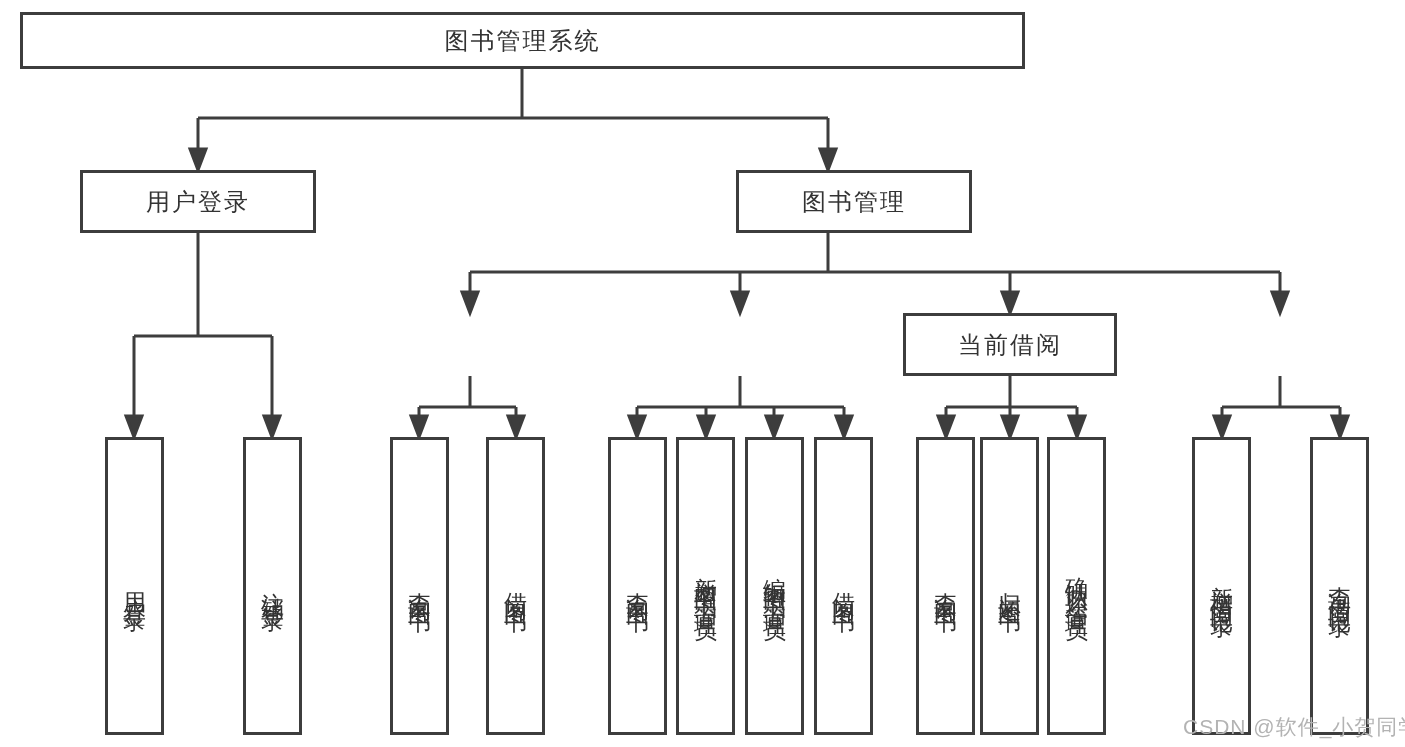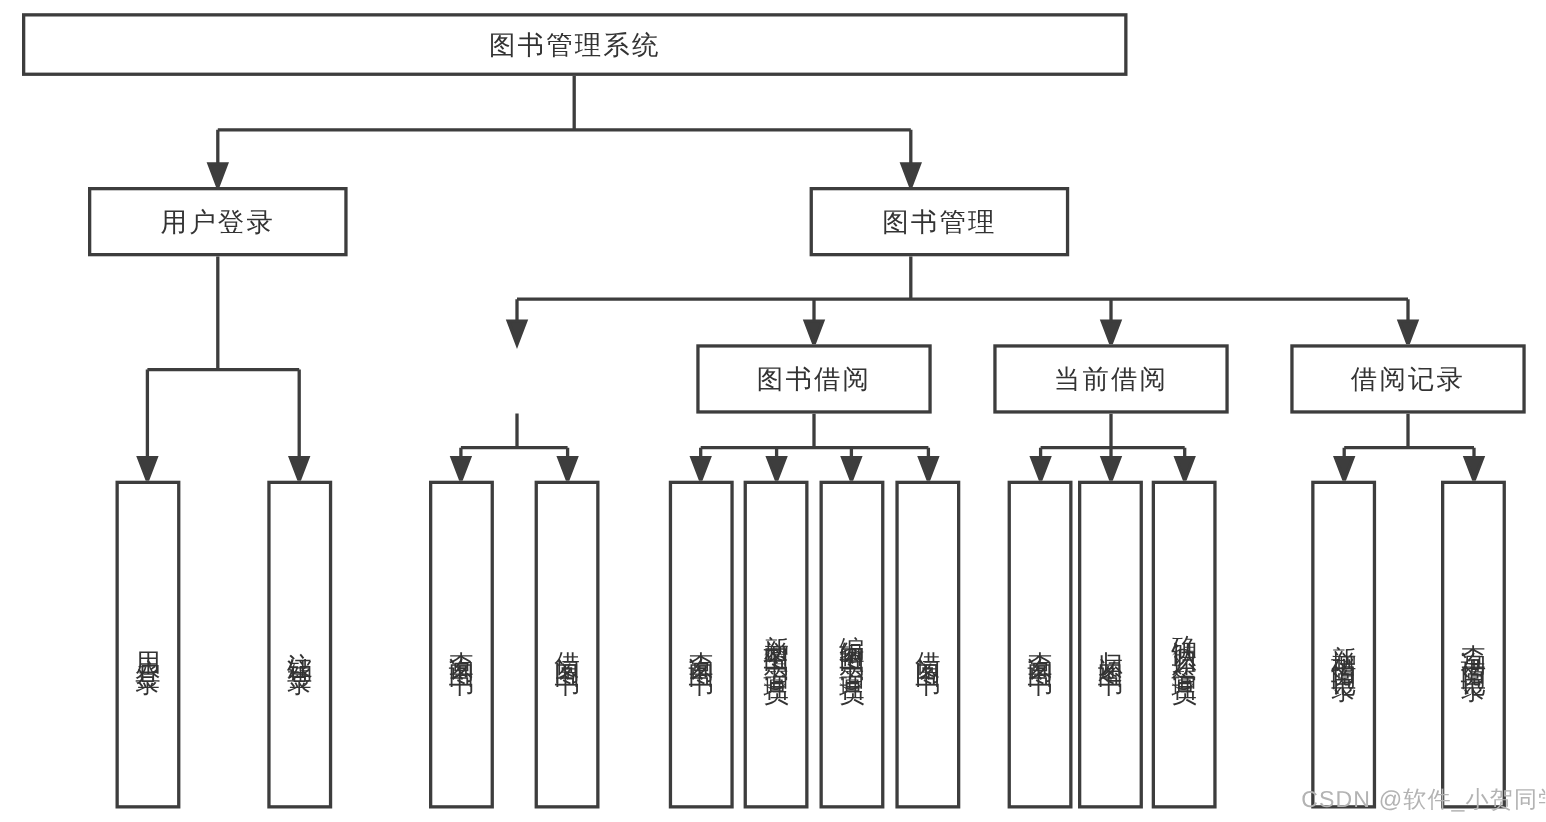--- a/index.html
+++ b/index.html
@@ -110,28 +110,22 @@
     <span>图书管理系统</span>
   </div>
 
   <div class="node h" style="left:80px; top:170px; width:236px; height:63px;">
     <span>用户登录</span>
   </div>
   <div class="node h" style="left:710px; top:170px; width:236px; height:63px;margin-left:26px;">
     <span>图书管理</span>
   </div>
 
-  <div class="node h" style="left:633px; top:313px; width:214px; height:63px;">
-    <span>图书借阅</span>
-  </div>
   <div class="node h" style="left:903px; top:313px; width:214px; height:63px;">
     <span>当前借阅</span>
-  </div>
-  <div class="node h" style="left:1173px; top:313px; width:214px; height:63px;">
-    <span>借阅记录</span>
   </div>
 
   <div class="node v" style="left:105px; top:437px; width:59px; height:298px;">
     <span>用户登录</span>
   </div>
   <div class="node v" style="left:243px; top:437px; width:59px; height:298px;">
     <span>注销登录</span>
   </div>
 
   <div class="node v" style="left:390px; top:437px; width:59px; height:298px;">

